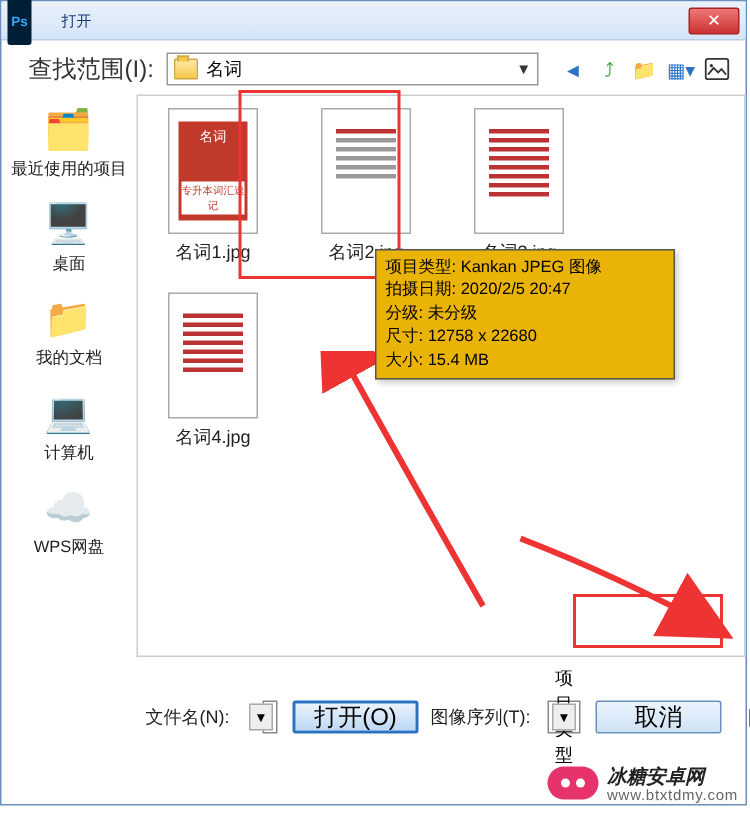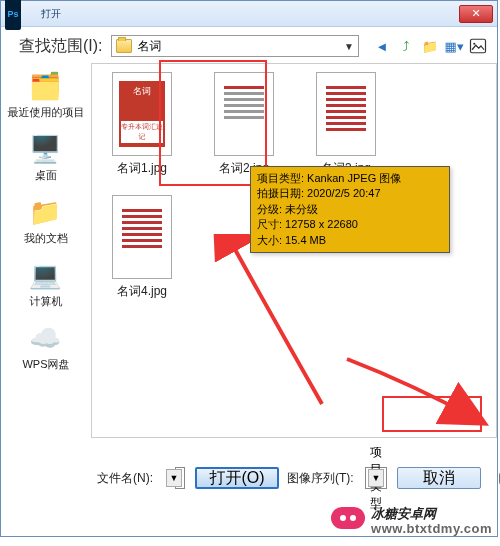--- a/index.html
+++ b/index.html
@@ -58,21 +58,21 @@
 .row .btn { width:84px; height:22px; border:1px solid #6a8fbc; background:linear-gradient(#eaf3fc,#cfe2f6); font-size:16px; display:flex; align-items:center; justify-content:center; cursor:pointer; border-radius:2px; }
 .row .btn.primary { border:2px solid #2b72c4; background:linear-gradient(#eaf3fc,#bcd8f4); }
 
 .chk-row { padding-left:10px; display:flex; align-items:center; gap:4px; font-size:12px; margin-top:0; }
 .chk-row input { width:13px; height:13px; }
 
 .watermark { position:absolute; right:8px; bottom:10px; display:flex; gap:6px; z-index:10; }
 .watermark .logo { width:34px; height:22px; background:#e6336c; border-radius:11px / 11px; position:relative; display:flex; align-items:center; justify-content:center; gap:4px; }
 .watermark .logo::before, .watermark .logo::after { content:""; width:6px; height:6px; background:#fff; border-radius:50%; }
 .watermark .txt { display:flex; flex-direction:column; font-size:13px; font-weight:bold; font-style:italic; line-height:1.1; color:#222; }
-.watermark .txt .url { font-size:13px; font-weight:bold; font-style:normal; color:#666; letter-spacing:0.5px; }
+.watermark .txt .url { font-size:10px; font-weight:normal; font-style:normal; color:#666; letter-spacing:0.5px; }
 
 .script-icon svg { width:20px; height:20px; }
 </style>
 </head>
 <body>
 
 <div class="dialog">
 
   <div class="titlebar">
     <div class="ps-icon">Ps</div>

